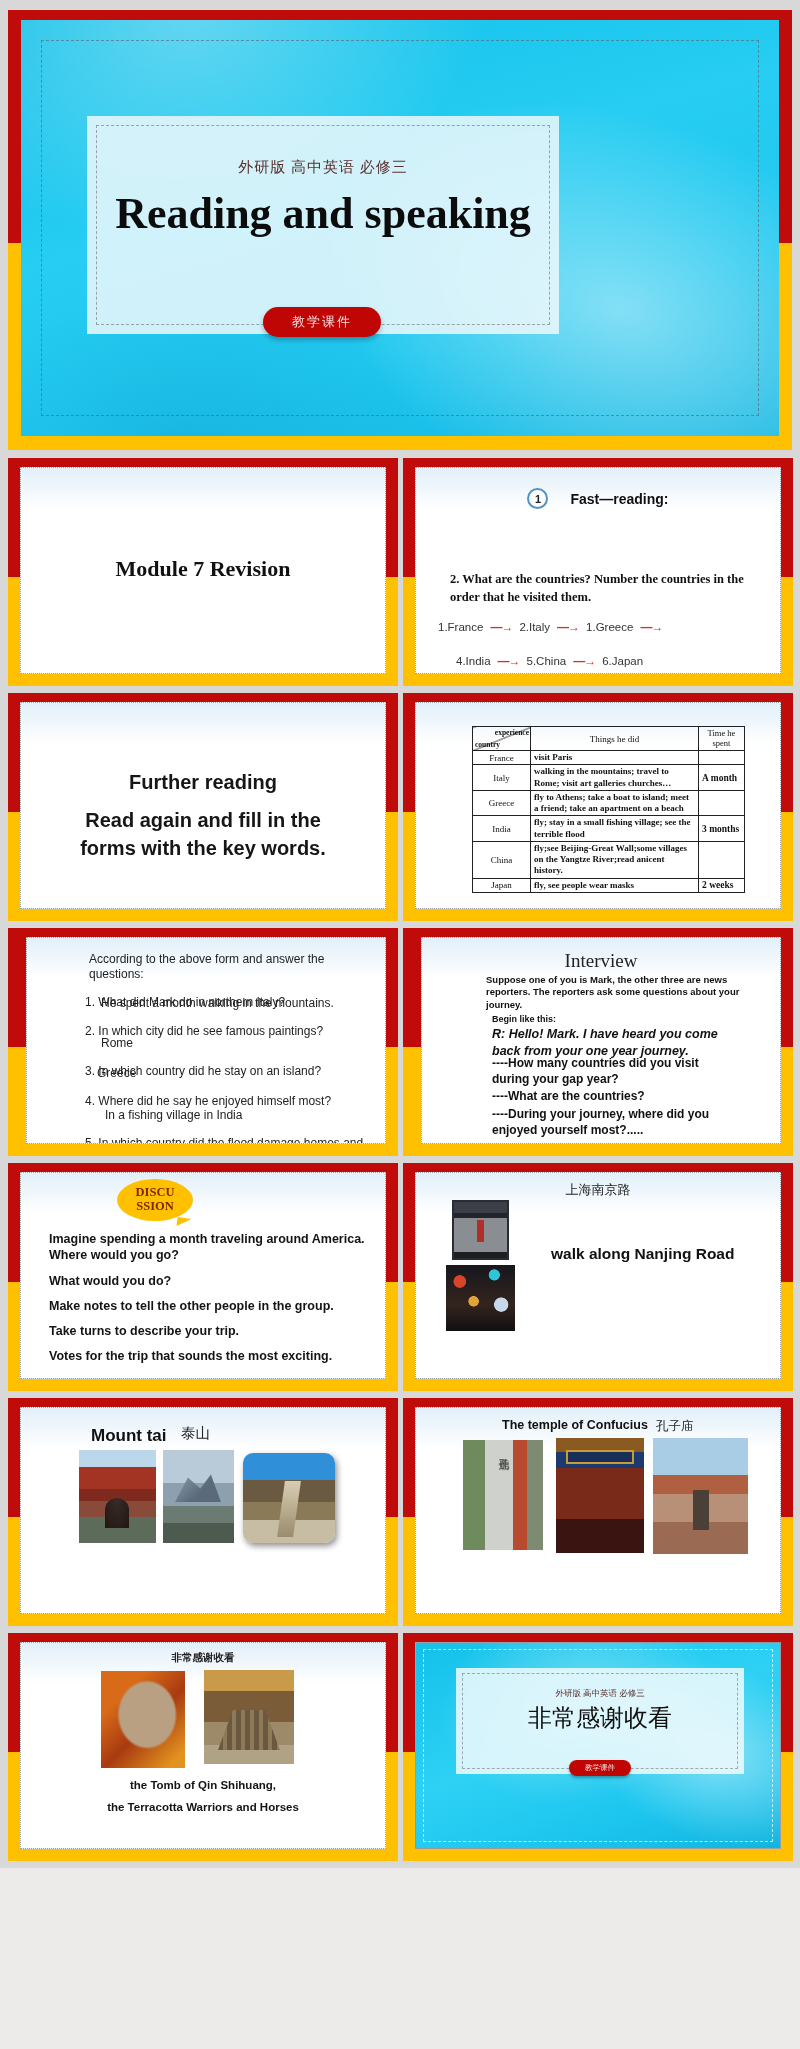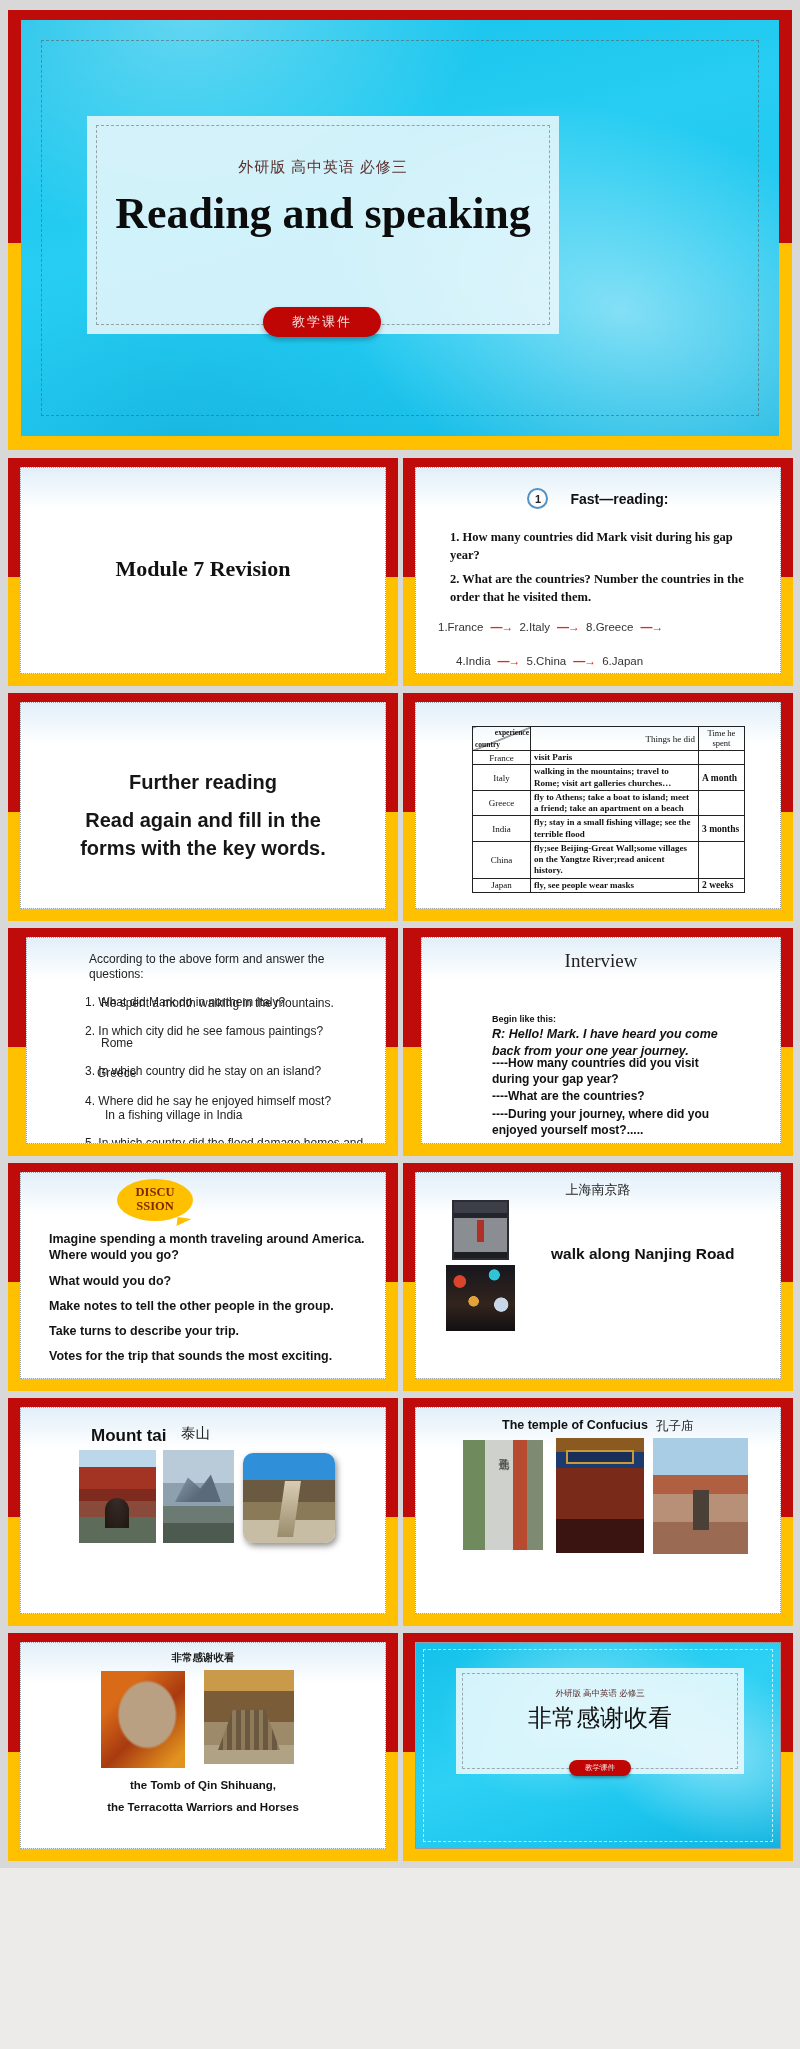--- a/index.html
+++ b/index.html
@@ -70,21 +70,21 @@
   .further .fline { margin-top:10px; }
 
   
   table.mark { position:absolute; left:56px; top:23px; border-collapse:collapse;
         font-family:"Liberation Serif","DejaVu Serif",serif; color:#111; }
   table.mark td, table.mark th { border:1px solid #222; vertical-align:middle; padding:1px 3px; }
   .th-diag { width:58px; height:24px; position:relative; font-weight:bold; font-size:7.5px; padding:0;
         background:linear-gradient(to bottom right, transparent 48.5%, #333 49.5%, #333 50.5%, transparent 51.5%); }
   .th-diag .d-top { position:absolute; right:1px; top:1px; }
   .th-diag .d-bot { position:absolute; left:2px; bottom:1px; }
-  .th-things { width:168px; font-weight:normal; font-size:9px; text-align:right; }
+  .th-things { width:168px; font-weight:normal; font-size:9px; text-align:center; }
   .th-time { width:46px; font-weight:normal; font-size:8.5px; text-align:center; line-height:1.1; }
   .td-country { font-size:9px; text-align:center; }
   .td-things { font-weight:bold; font-size:9px; line-height:1.25; }
   .td-time { font-weight:bold; font-size:9.5px; }
 
   
   .qs { position:absolute; left:58px; top:14px; width:292px; font-size:12px; color:#222; line-height:1.25; }
   .q-intro { margin-left:4px; margin-bottom:2px; }
   .q-item { margin-top:13px; }
   .q-ans { margin-left:16px; }
@@ -198,28 +198,27 @@
     <div class="revision-title">Module 7  Revision</div>
   </div>
 </div>
 
 <div class="card r1 cR">
   <div class="card-inner">
     <div class="fr-head">
       <span class="fr-circle">1</span>
       <span class="fr-heading">Fast—reading:</span>
     </div>
-    <div class="fr-q fr-q1">1. How many countries did Mark visit during his gap year?</div>
     <div class="fr-q fr-q2">2. What are the countries? Number the countries in the order  that he visited them.</div>
     <div class="fr-row fr-row1">
       <span>1.France</span>
         <span class="arrow">—→</span>
       <span>2.Italy</span>
         <span class="arrow">—→</span>
-      <span>8.Greece</span>
+      <span>1.Greece</span>
         <span class="arrow">—→</span>
     </div>
     <div class="fr-row fr-row2">
       <span>4.India</span>
         <span class="arrow">—→</span>
       <span>5.China</span>
         <span class="arrow">—→</span>
       <span>6.Japan</span>
     </div>
   </div>
@@ -296,20 +295,21 @@
       <div class="q-ans ov4">In a fishing village in India</div>
       <div class="q-item">5. In which country did the flood damage homes and crops?</div>
 
     </div>
   </div>
 </div>
 
 <div class="card r3 cR">
   <div class="card-inner">
     <div class="iv-title">Interview</div>
+    <div class="iv-intro">Suppose one of you is Mark, the other three are news reporters. The reporters ask some questions about your journey.</div>
     <div class="iv-begin">Begin like this:</div>
     <div class="iv-r">R: Hello! Mark. I have heard you come back from your one year journey.</div>
     <div class="iv-lines">
       <div>----How many countries did you visit during your gap year?</div>
       <div>----What are the countries?</div>
       <div>----During your journey, where did you enjoyed yourself  most?.....</div>
     </div>
   </div>
 </div>
 

